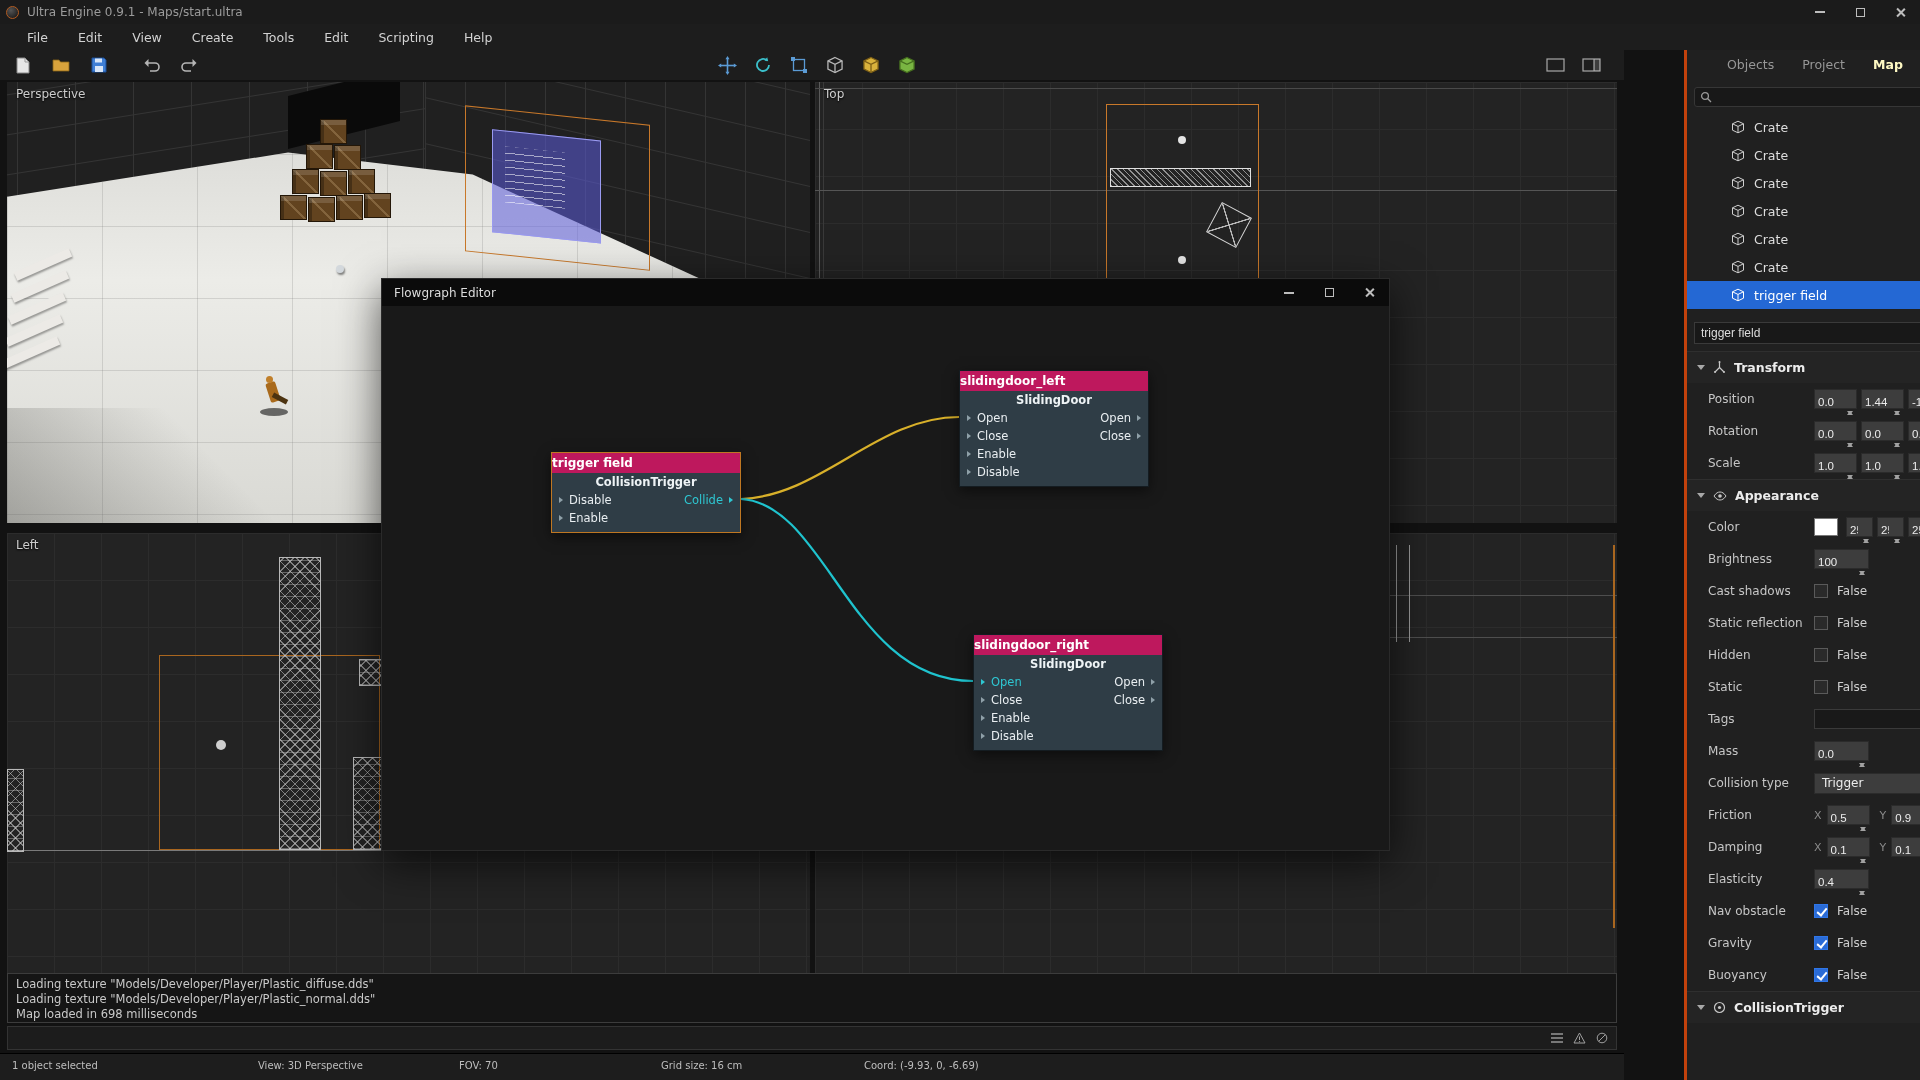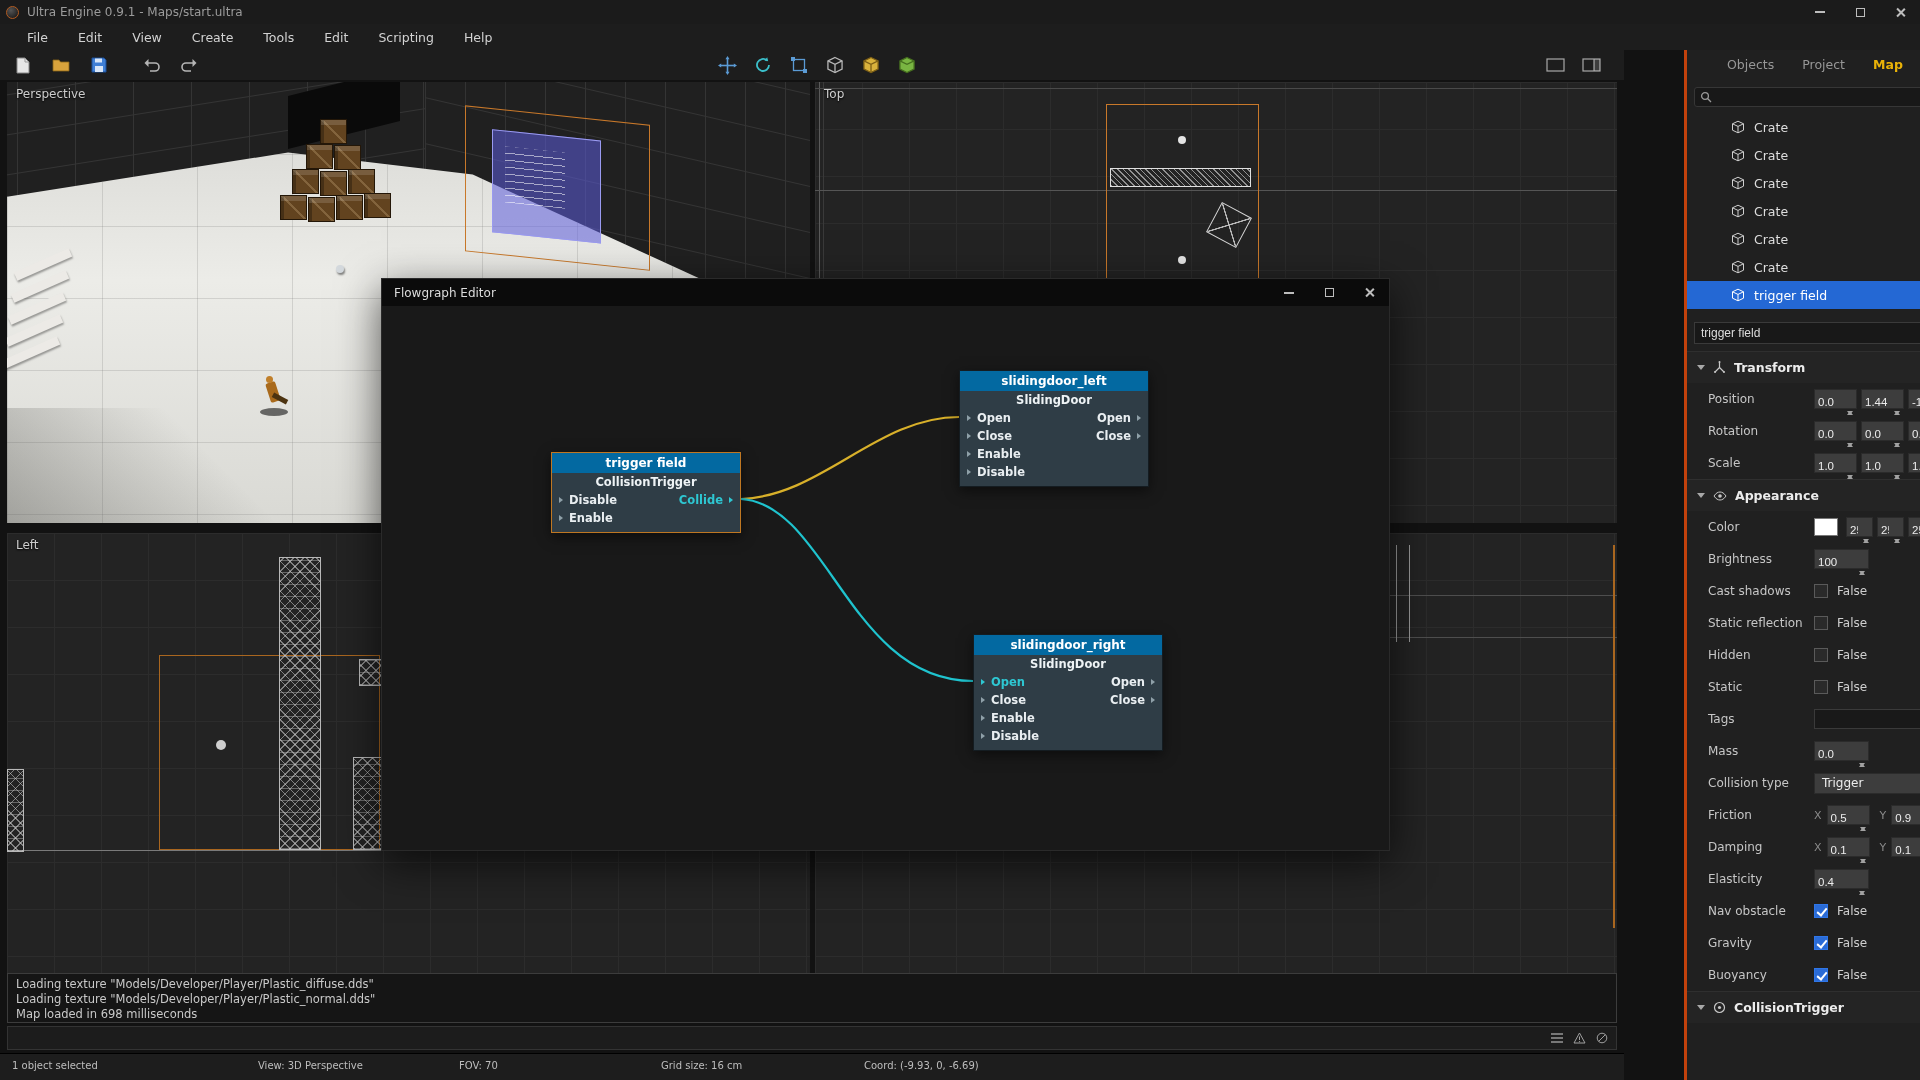--- a/index.html
+++ b/index.html
@@ -89,21 +89,21 @@
       display:flex;align-items:center;justify-content:flex-end;gap:10px;padding-right:8px;z-index:20}
 
   
   .statusbar{position:absolute;left:0;top:1053px;width:1624px;height:27px;background:#1d1d1d;border-top:1px solid #000;z-index:30}
   .sb-item{position:absolute;top:6px;font-size:10px;color:#bdbdbd}
 
   
   .rpanel{position:absolute;left:1684px;top:49px;width:296px;height:1031px;background:#202020;border-left:3px solid #c2410c;z-index:35}
   .ptabs{height:31px;display:flex;align-items:center;padding-left:26px}
   .ptab{padding:0 14px;font-size:12.5px;color:#979797}
-  .ptab.active{color:#eab308;font-weight:bold}
+  .ptab.active{color:#fef9c3;font-weight:bold}
   .psearch{margin:7px 20px 0 7px;height:20px;background:#181818;border:1px solid #363636;border-radius:3px;
       display:flex;align-items:center;padding:0 5px;gap:4px}
   .psearch input{flex:1;background:transparent;border:none;outline:none;color:#ddd;font-size:11.5px}
   .slist{margin-top:6px}
   .srow{height:28px;display:flex;align-items:center;padding-left:44px;gap:9px;font-size:12.5px;color:#ddd}
   .srow.selected{background:#2468d4;color:#fff}
   .pname{display:block;margin:13px 20px 0 7px;width:262px;height:22px;background:#181818;border:1px solid #3a3a3a;
       color:#ddd;font-size:12px;padding:0 6px;outline:none}
   .props{margin-top:7px}
   .prow{display:flex;align-items:center;height:32px;padding-left:21px}
@@ -141,25 +141,25 @@
 
   
   .fgwin{position:absolute;left:381px;top:278px;width:1009px;height:573px;background:#191919;border:1px solid #2a2a2a;
       box-shadow:0 12px 40px rgba(0,0,0,.65);z-index:60}
   .fg-titlebar{height:27px;background:#0b0b0b;display:flex;align-items:center;padding-left:12px;color:#dcdcdc;font-size:12px}
   .fg-controls{margin-left:auto;display:flex;height:100%}
   .fg-canvas{position:absolute;left:0;top:27px;right:0;bottom:0}
   .fg-wires{position:absolute;inset:0}
   .fg-node{position:absolute;width:190px;background:#2f3d46;border:1px solid #141c21;box-shadow:0 4px 12px rgba(0,0,0,.5);padding-bottom:5px}
   .fg-node.selected{border:1px solid #bf7722}
-  .fg-head{height:20px;line-height:20px;text-align:center;background:#0369a1;color:#fff;font-weight:bold;font-size:12px}
+  .fg-head{height:20px;line-height:20px;background:#be185d;color:#fff;font-weight:bold;font-size:12px}
   .fg-sub{height:18px;line-height:18px;text-align:center;color:#eef3f5;font-weight:bold;font-size:11.5px}
   .fg-row{display:flex;justify-content:space-between;align-items:center;height:18px;padding:0 7px}
   .port{display:flex;align-items:center}
-  .port em{font-style:normal;font-weight:bold;font-size:11.5px;color:#e9eef1}
+  .port em{font-style:normal;font-weight:normal;font-size:11.5px;color:#e9eef1}
   .tri{width:0;height:0;border-top:3.5px solid transparent;border-bottom:3.5px solid transparent;border-left:4.5px solid #8fa0a8}
   .port.in .tri{margin-right:6px}
   .port.out .tri{margin-left:6px}
   .port.cyan em{color:#2ec7d2}
   .port.cyan .tri{border-left-color:#2ec7d2}
 </style>
 </head>
 <body>
 
 <div id="app">

